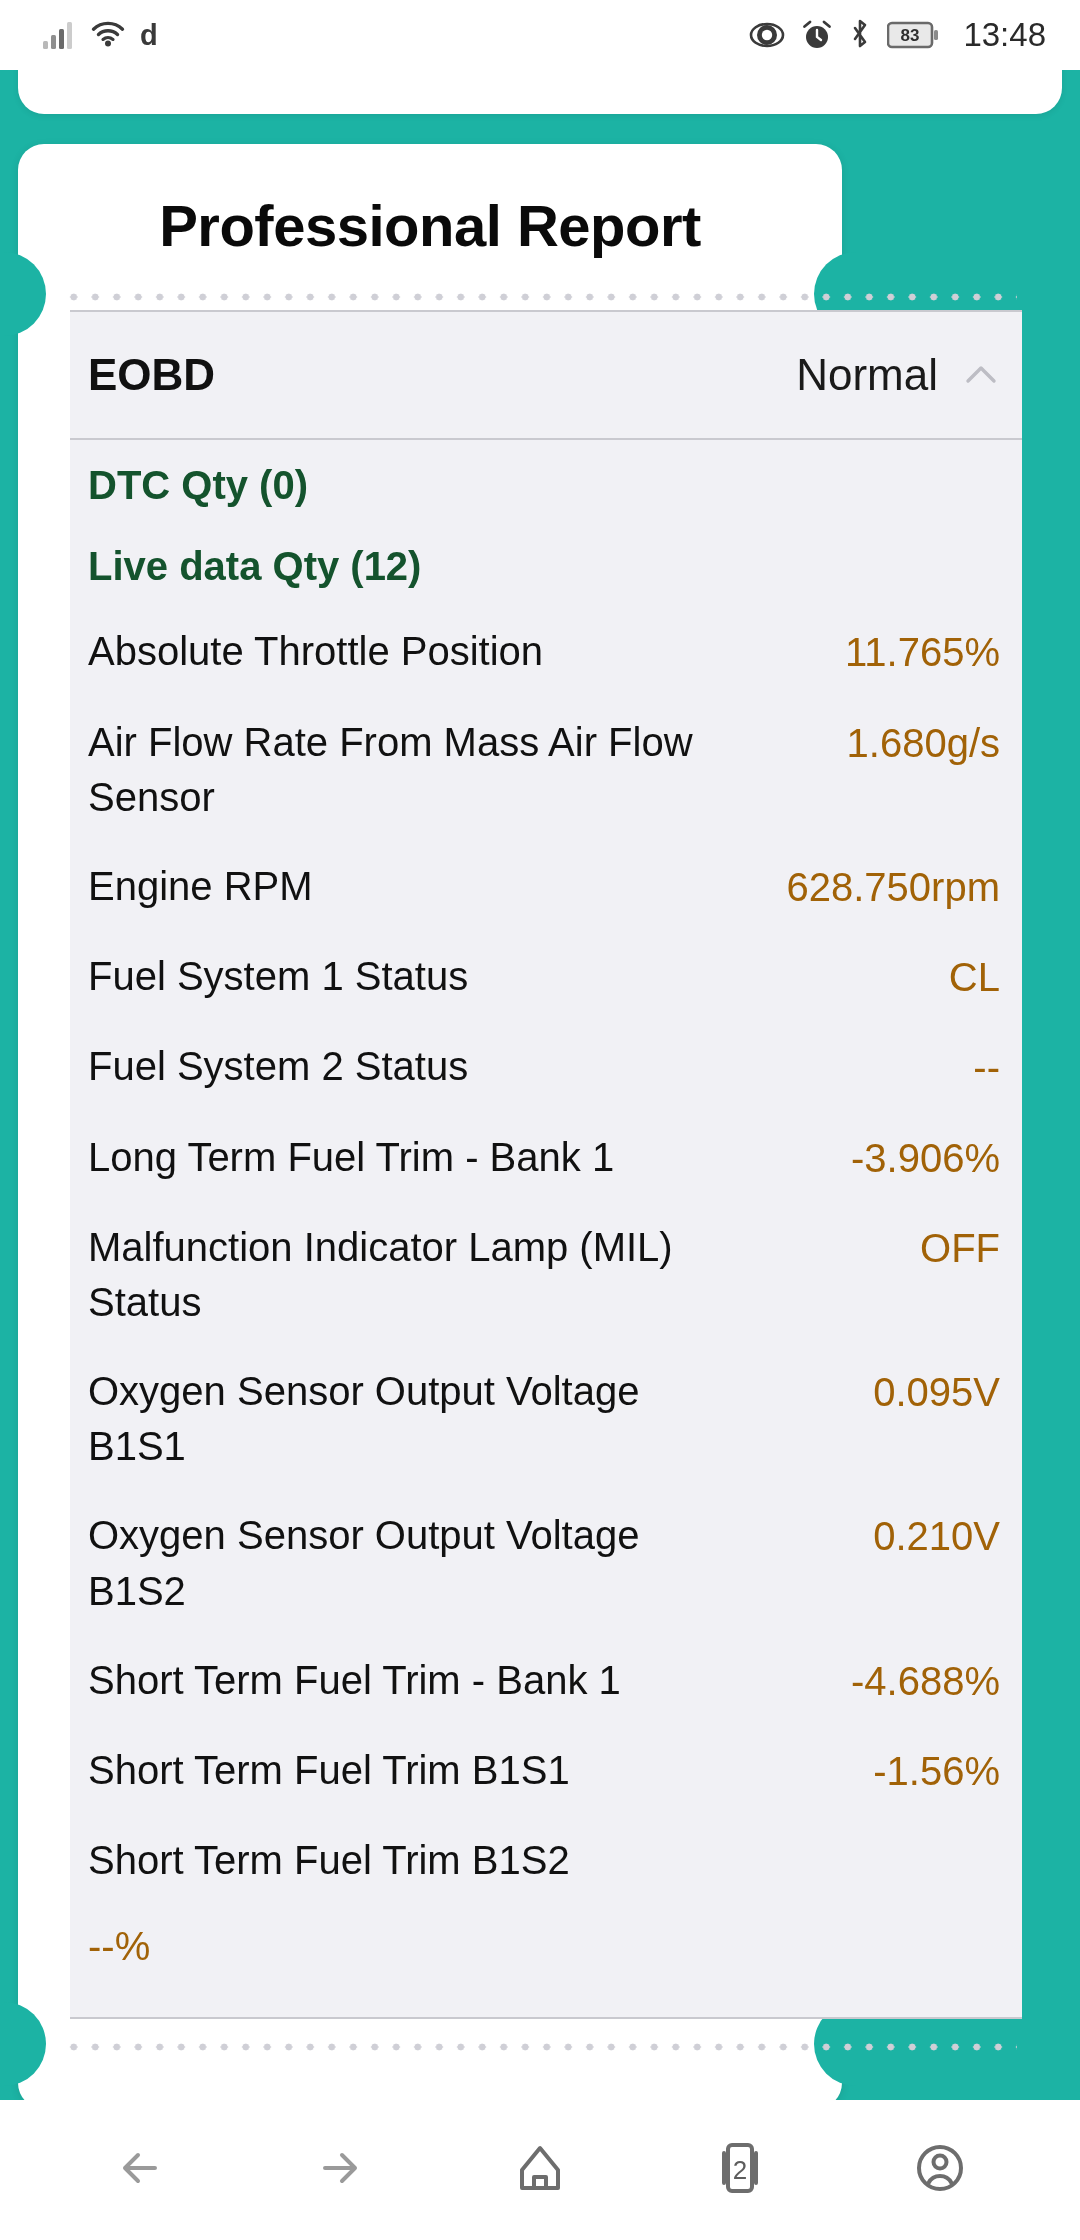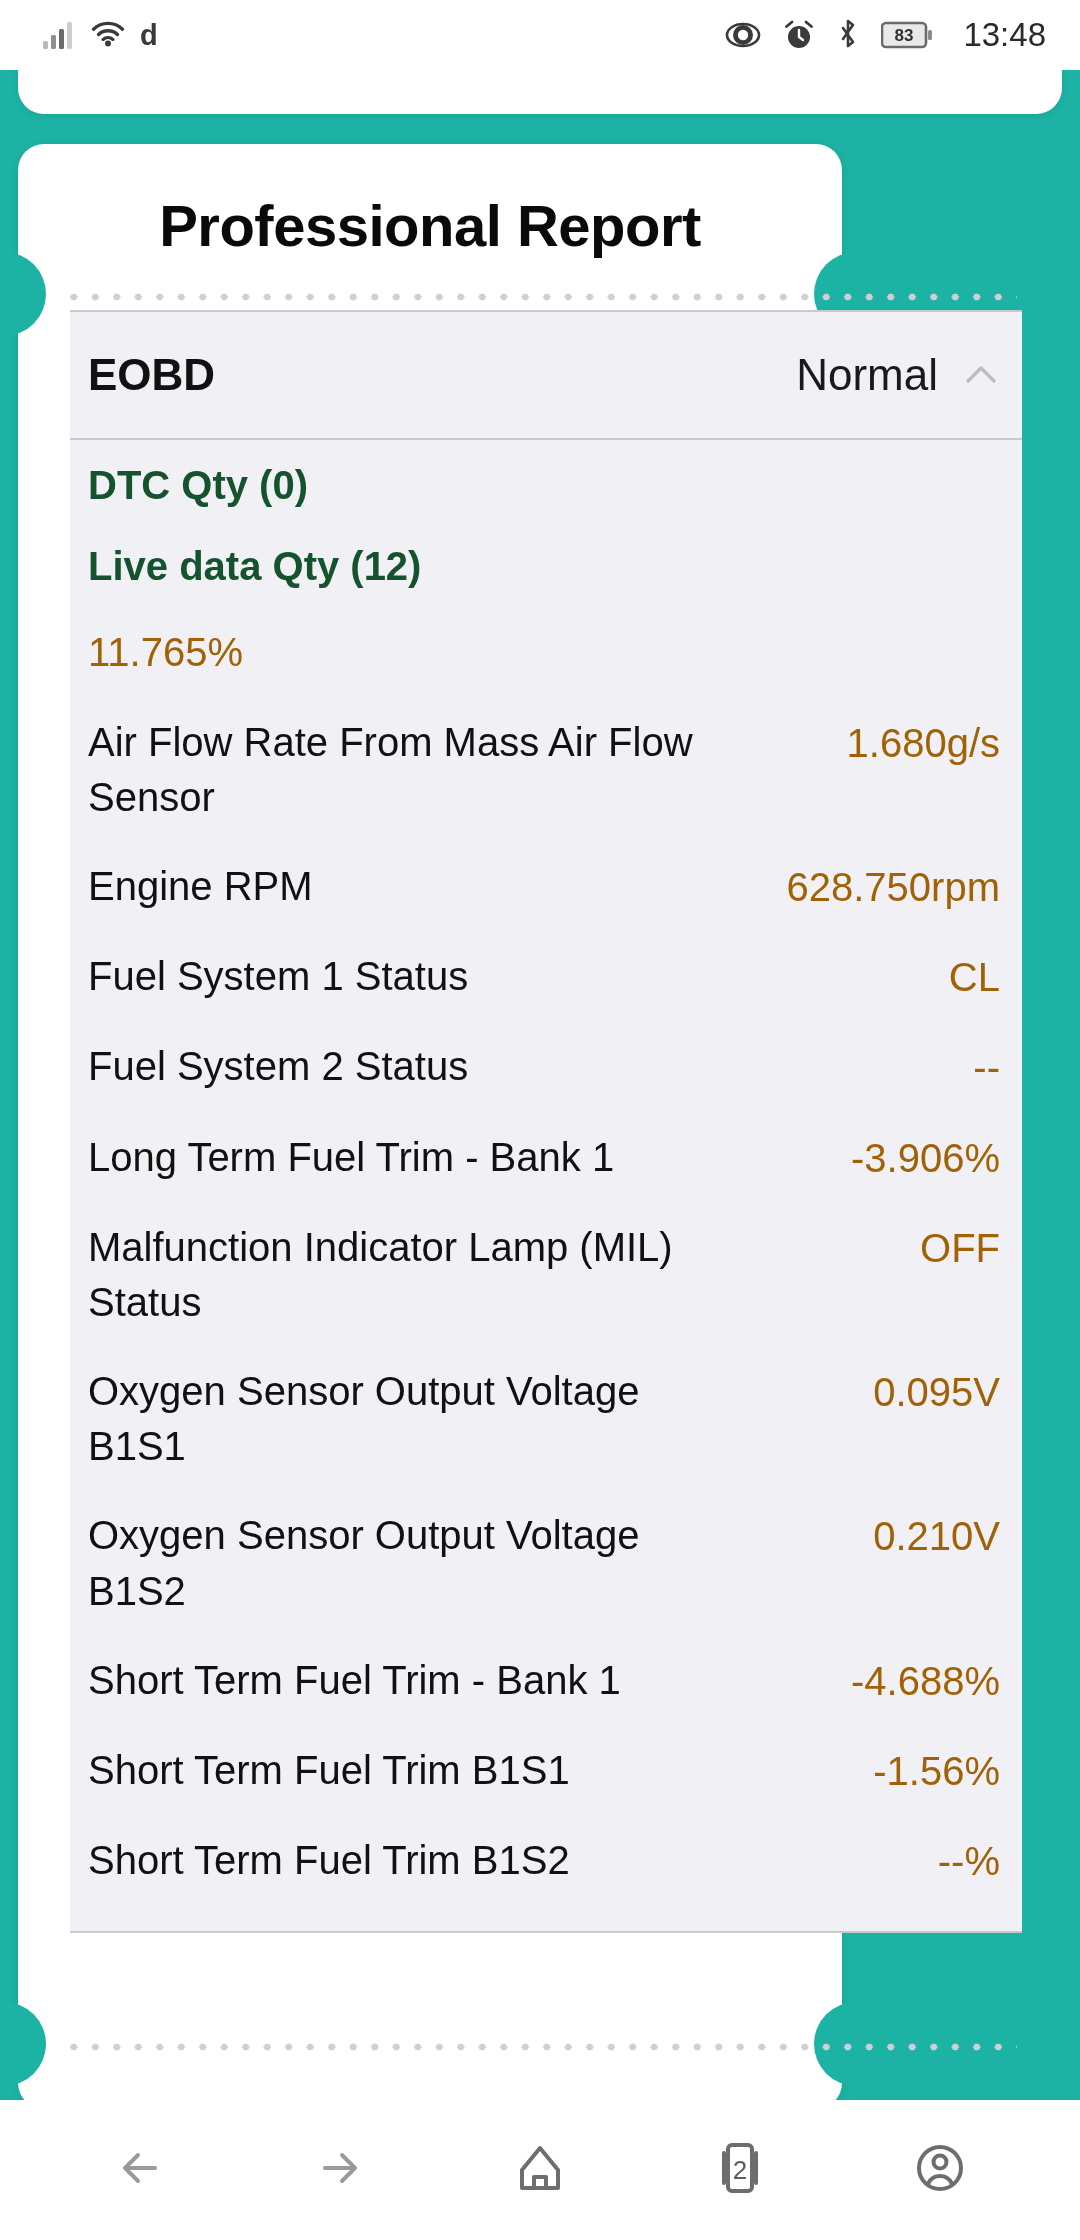--- a/index.html
+++ b/index.html
@@ -12,21 +12,21 @@
 
   
   .statusbar{
     height:70px; width:1080px;
     display:flex; align-items:center; justify-content:space-between;
     padding:0 34px 0 42px;
     background:#ffffff;
   }
   .sb-left, .sb-right{ display:flex; align-items:center; }
   .sb-left{ gap:14px; }
-  .sb-right{ gap:22px; }
+  .sb-right{ gap:16px; }
   .sb-time{
     font-size:33px; color:#2a2a2a; letter-spacing:0px;
     font-family:"Liberation Sans", sans-serif; margin-left:6px;
   }
   .ico{ display:block; }
 
   
   .page{
     position:absolute; top:70px; left:0;
     width:1080px; height:2100px;
@@ -114,21 +114,21 @@
   .qty{
     font-size:40px; font-weight:bold; color:#14532d;
     margin-bottom:34px; line-height:1.18;
   }
 
   .row{
     display:flex; align-items:flex-start; justify-content:space-between;
     gap:30px;
     margin-bottom:34px;
   }
-  .row:last-child{ margin-bottom:18px; }
+  .row:last-child{ margin-bottom:18px;flex-direction:column; }
   .row-label{
     font-size:40px; color:#111; line-height:1.38;
     max-width:640px;
   }
   .row-value{
     font-size:40px; color:#a16207; line-height:1.38;
     white-space:nowrap; flex-shrink:0;
     padding-top:1px;
   }
 
@@ -242,20 +242,21 @@
             </span>
           </span>
         </div>
 
         <div class="sec-body">
           <div class="qty">DTC Qty (0)</div>
           <div class="qty">Live data Qty (12)</div>
 
           <div>
             <div class="row">
+              <span class="row-label">Absolute Throttle Position</span>
               <span class="row-value">11.765%</span>
             </div>
             <div class="row">
               <span class="row-label">Air Flow Rate From Mass Air Flow Sensor</span>
               <span class="row-value">1.680g/s</span>
             </div>
             <div class="row">
               <span class="row-label">Engine RPM</span>
               <span class="row-value">628.750rpm</span>
             </div>

